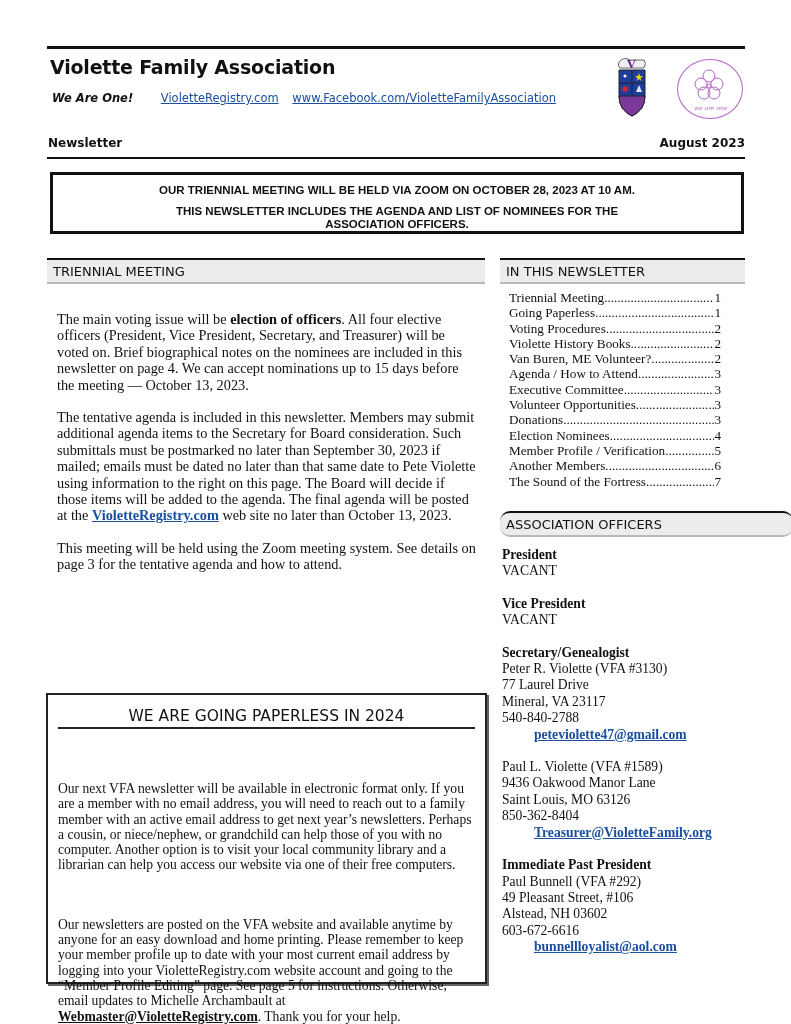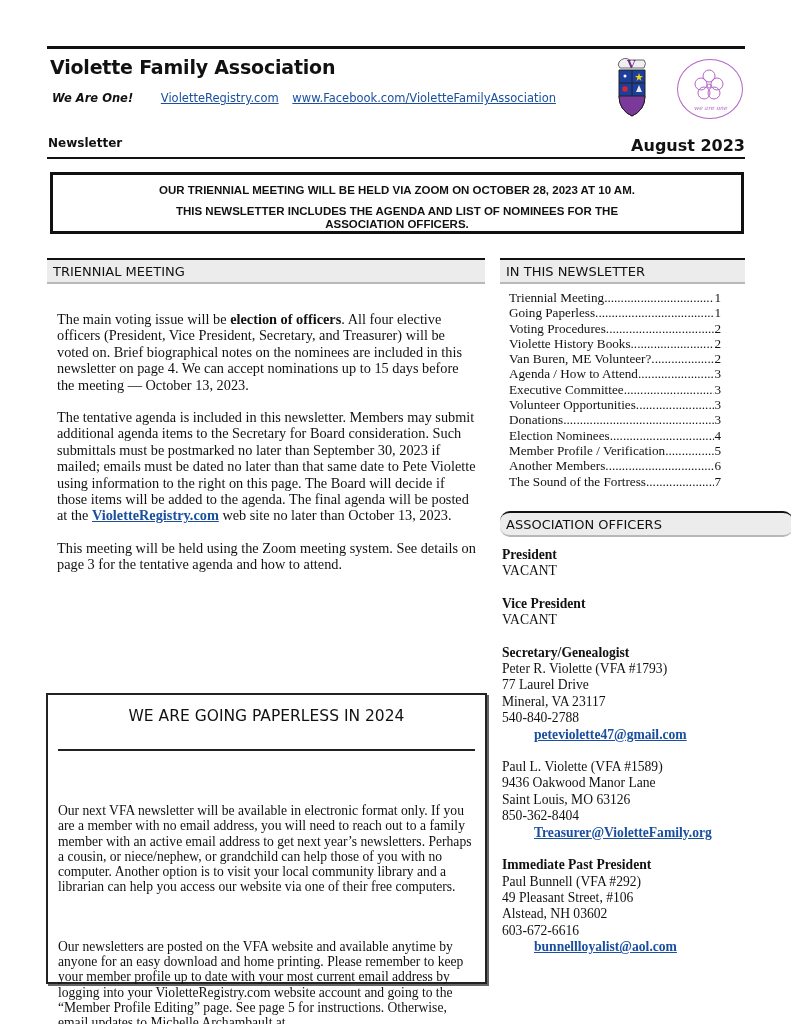--- a/index.html
+++ b/index.html
@@ -10,37 +10,37 @@
 
   .masthead-title { position: absolute; left: 50px; top: 56px; font-family: "DejaVu Sans", sans-serif; font-weight: bold; font-size: 19px; letter-spacing: -0.2px; color: #111; }
   .tagline-row { position: absolute; left: 52px; top: 91px; font-family: "DejaVu Sans", sans-serif; font-size: 11.5px; white-space: nowrap; }
   .tagline-row .motto { font-style: italic; font-weight: bold; margin-right: 24px; }
   .tagline-row a { color: #1a4fa0; text-decoration: underline; margin-right: 10px; }
 
   .crest { position: absolute; left: 616px; top: 54px; width: 32px; height: 64px; }
   .seal { position: absolute; left: 677px; top: 59px; width: 66px; height: 60px; border: 1.5px solid #b566c9; border-radius: 50%; }
 
   .issue-label { position: absolute; left: 48px; top: 136px; font-family: "DejaVu Sans", sans-serif; font-weight: bold; font-size: 12px; }
-  .issue-date { position: absolute; right: 46px; top: 136px; font-family: "DejaVu Sans", sans-serif; font-weight: bold; font-size: 16px; }
+  .issue-date { position: absolute; right: 46px; top: 136px; font-family: "DejaVu Sans", sans-serif; font-weight: bold; font-size: 12px; }
   .issue-rule { position: absolute; left: 47px; top: 157px; width: 698px; height: 2px; background: #111; }
 
   .announce { position: absolute; left: 50px; top: 172px; width: 694px; height: 62px; border: 3px solid #111; text-align: center; font-family: "Liberation Sans", sans-serif; font-weight: bold; font-size: 11.5px; line-height: 13px; padding-top: 9px; }
   .announce p { width: 520px; margin: 0 auto 8px auto; }
 
   .section-head { position: absolute; background: #ececec; border-top: 2px solid #111; border-bottom: 2px solid #b8b8b8; font-family: "DejaVu Sans", sans-serif; font-size: 13px; padding-left: 6px; height: 26px; line-height: 23px; color: #111; }
   .sh-triennial { left: 47px; top: 258px; width: 438px; }
   .sh-inthis { left: 500px; top: 258px; width: 245px; }
   .sh-officers { left: 500px; top: 511px; width: 293px; border-radius: 10px; }
 
   .body-col { position: absolute; left: 57px; top: 311px; width: 420px; font-size: 14.3px; line-height: 16.4px; text-align: left; }
   .body-col p { margin-bottom: 16px; }
   .body-col a { color: #1a4fa0; font-weight: bold; text-decoration: underline; }
 
   .paperless { position: absolute; left: 46px; top: 693px; width: 441px; height: 291px; border: 2px solid #222; box-shadow: 2px 2px 0 #666; }
-  .paperless h2 { font-family: "DejaVu Sans", sans-serif; font-weight: normal; font-size: 15.5px; text-align: center; margin: 12px 10px 0 10px; padding-bottom: 24px; border-bottom: 2px solid #222; color: #111; }
+  .paperless h2 { font-family: "DejaVu Sans", sans-serif; font-weight: normal; font-size: 15.5px; text-align: center; margin: 12px 10px 0 10px; padding-bottom: 2px; border-bottom: 2px solid #222; color: #111; }
   .paperless .pbody { padding: 8px 10px 0 10px; font-size: 13.6px; line-height: 15.3px; }
   .paperless .pbody p { margin-bottom: 7px; margin-top: 44px; }
   .paperless .pbody a { color: #111; font-weight: bold; text-decoration: underline; }
 
   .toc { position: absolute; left: 509px; top: 290px; width: 212px; font-size: 13.2px; line-height: 15.3px; list-style: none; }
   .toc li { display: flex; white-space: nowrap; overflow: hidden; }
   .toc .t { flex: 0 0 auto; }
   .toc .dots { flex: 1 1 auto; overflow: hidden; }
   .toc .dots::before { content: "........................................................................"; }
   .toc .pg { flex: 0 0 auto; }
@@ -188,21 +188,21 @@
   <div class="officer">
     <span class="role">President</span>
     <span>VACANT</span>
   </div>
   <div class="officer">
     <span class="role">Vice President</span>
     <span>VACANT</span>
   </div>
   <div class="officer">
     <span class="role">Secretary/Genealogist</span>
-    <span>Peter R. Violette (VFA #1793)</span>
+    <span>Peter R. Violette (VFA #3130)</span>
     <span>77 Laurel Drive</span>
     <span>Mineral, VA 23117</span>
     <span>540-840-2788</span>
     <a href="#">peteviolette47@gmail.com</a>
   </div>
   <div class="officer">
     <span>Paul L. Violette (VFA #1589)</span>
     <span>9436 Oakwood Manor Lane</span>
     <span>Saint Louis, MO  63126</span>
     <span>850-362-8404</span>

